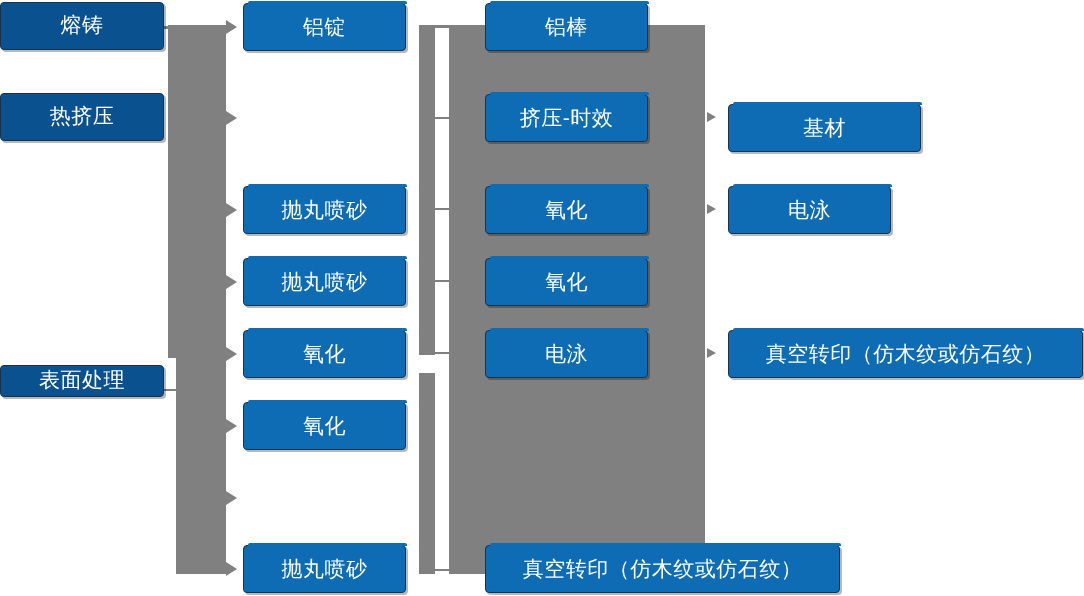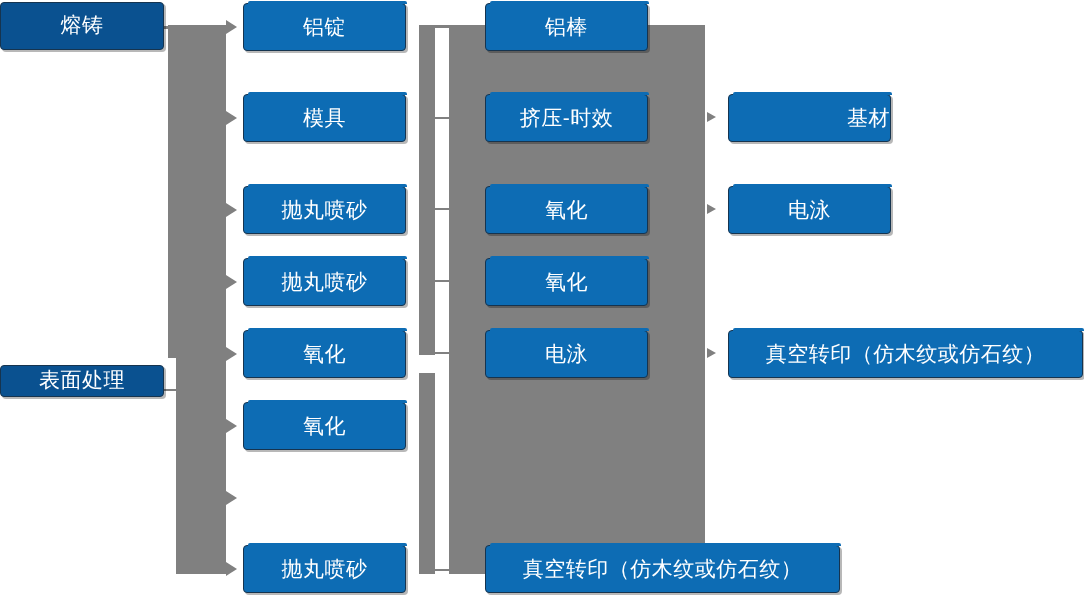--- a/index.html
+++ b/index.html
@@ -128,29 +128,29 @@
   <div class="arrow-stem" style="left:433px; top:352px; width:18px;"></div>
   <div class="arrow-stem" style="left:433px; top:569px; width:18px;"></div>
 
   <div class="arrow-head-sm" style="left:707px; top:112px;"></div>
   <div class="arrow-head-sm" style="left:707px; top:204px;"></div>
   <div class="arrow-head-sm" style="left:707px; top:348px;"></div>
 
   <div class="node dark nosliver" style="left:0px; top:2px; width:164px; height:48px;">
     <span>熔铸</span>
   </div>
+  <div class="node dark nosliver" style="left:0px; top:93px; width:164px; height:48px;">
+    <span>热挤压</span>
+  </div>
   <div class="node dark nosliver" style="left:0px; top:365px; width:164px; height:32px;">
     <span>表面处理</span>
   </div>
 
   <div class="node bright" style="left:243px; top:3px; width:163px; height:48px;align-items:center;">
     <span>铝锭</span>
-  </div>
-  <div class="node bright" style="left:243px; top:94px; width:163px; height:48px;">
-    <span>模具</span>
   </div>
   <div class="node bright" style="left:243px; top:186px; width:163px; height:48px;">
     <span>抛丸喷砂</span>
   </div>
   <div class="node bright" style="left:243px; top:258px; width:163px; height:48px;">
     <span>抛丸喷砂</span>
   </div>
   <div class="node bright" style="left:243px; top:330px; width:163px; height:48px;">
     <span>氧化</span>
   </div>
@@ -173,21 +173,21 @@
   <div class="node bright" style="left:485px; top:258px; width:163px; height:48px;">
     <span>氧化</span>
   </div>
   <div class="node bright" style="left:485px; top:330px; width:163px; height:48px;">
     <span>电泳</span>
   </div>
   <div class="node bright" style="left:485px; top:545px; width:355px; height:48px;">
     <span>真空转印（仿木纹或仿石纹）</span>
   </div>
 
-  <div class="node bright" style="left:728px; top:94px; width:163px; height:48px;justify-content:flex-end;">
+  <div class="node bright" style="left:728px; top:104px; width:193px; height:48px;">
     <span>基材</span>
   </div>
   <div class="node bright" style="left:728px; top:186px; width:163px; height:48px;">
     <span>电泳</span>
   </div>
   <div class="node bright" style="left:728px; top:330px; width:355px; height:48px;">
     <span>真空转印（仿木纹或仿石纹）</span>
   </div>
 
 </div>

